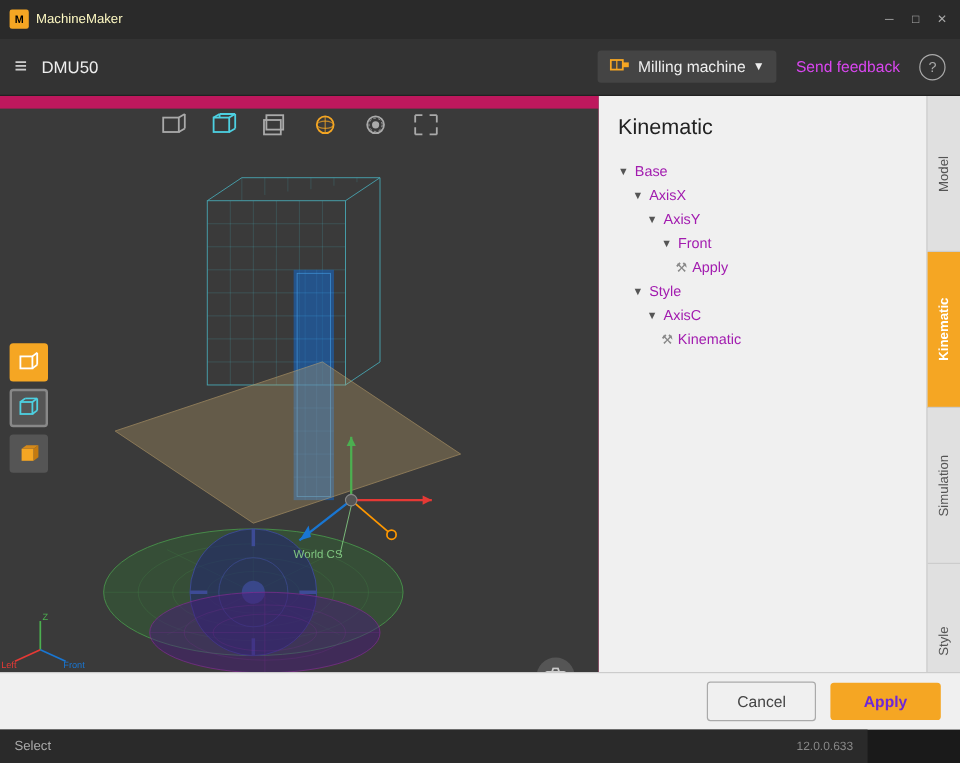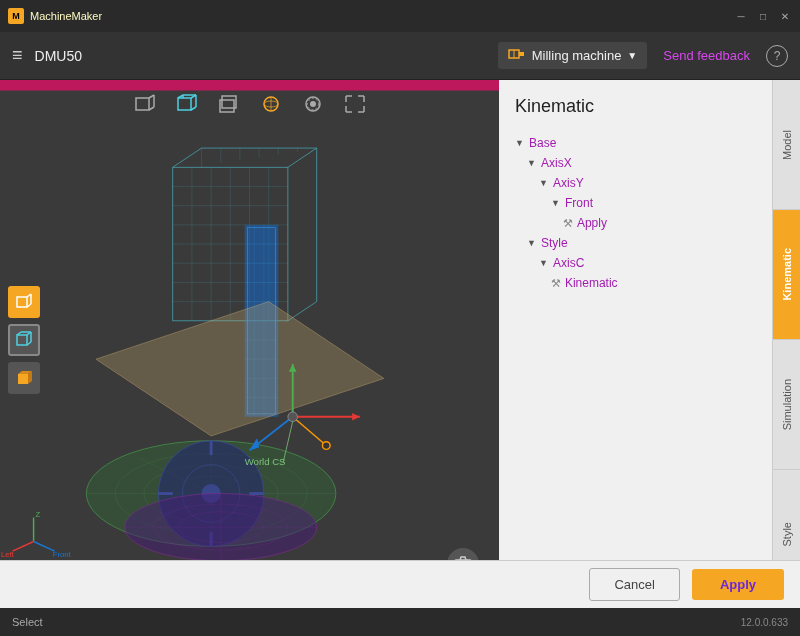--- a/index.html
+++ b/index.html
@@ -88,21 +88,21 @@
     
     #camera-btn {
       position: absolute; bottom: 20px; right: 20px;
       width: 32px; height: 32px; background: #555; border-radius: 50%;
       display: flex; align-items: center; justify-content: center;
       cursor: pointer; color: #ccc; font-size: 14px;
     }
 
     
     #statusbar {
-      position: absolute; bottom: 0; left: 0; width: 800px; height: 28px;
+      position: absolute; bottom: 0; left: 0; width: 723px; height: 28px;
       background: #2a2a2a;
       display: flex; align-items: center; justify-content: space-between;
       padding: 0 12px;
     }
     #status-left { color: #aaa; font-size: 11px; }
     #status-right { color: #888; font-size: 10px; }
 
     
     #right-sidebar {
       width: 301px; height: 520px;

